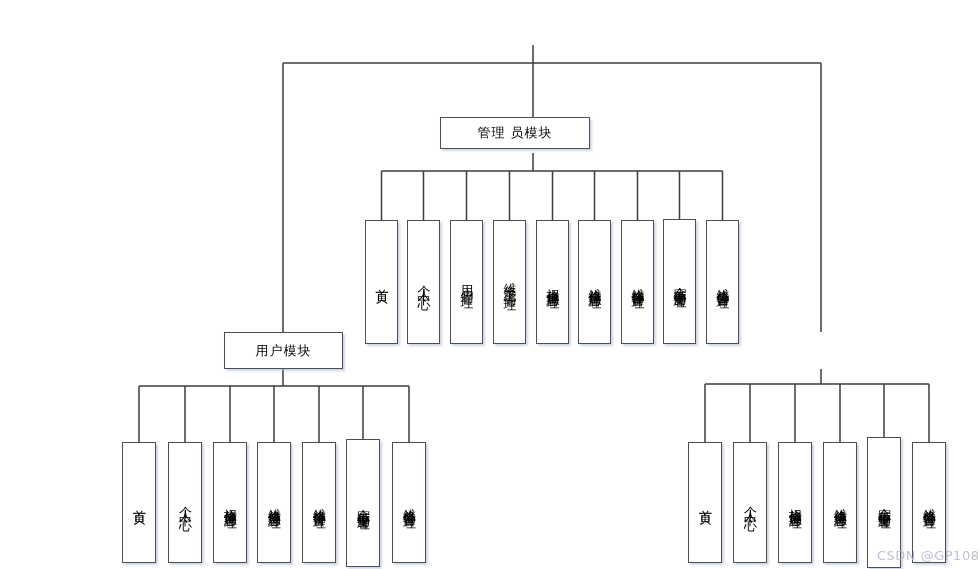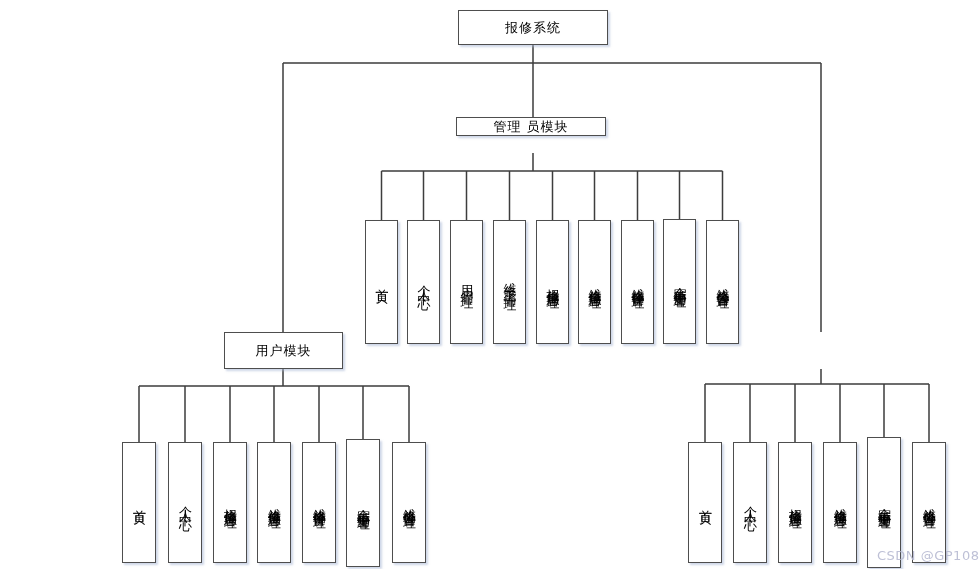--- a/index.html
+++ b/index.html
@@ -81,23 +81,22 @@
       <path d="M283 369 L283 386 M139 386 L409 386
         M139 386 L139 442 M185 386 L185 442 M230 386 L230 442 M274 386 L274 442
         M319 386 L319 442 M363 386 L363 440 M409 386 L409 442"></path>
 
       <path d="M821 369 L821 384 M705 384 L929 384
         M705 384 L705 442 M750 384 L750 442 M795 384 L795 442 M840 384 L840 442
         M884 384 L884 438 M929 384 L929 442"></path>
     </g>
   </svg>
 
-  <div class="module" style="left:458px; top:10px; width:150px; height:35px;">报修系统</div>
 
-  <div class="module" style="left:456px; top:117px; width:150px; height:19px;">管理 员模块</div>
+  <div class="module" style="left:440px; top:117px; width:150px; height:32px;">管理 员模块</div>
 
   <div class="module" style="left:224px; top:332px; width:119px; height:37px;">用户模块</div>
 
 
   <div class="leaf" style="left:365px; top:220px; width:33px; height:124px;">首页</div>
   <div class="leaf" style="left:407px; top:220px; width:33px; height:124px;">个人中心</div>
   <div class="leaf" style="left:450px; top:220px; width:33px; height:124px;">用户管理</div>
   <div class="leaf" style="left:493px; top:220px; width:33px; height:124px;">维修工管理</div>
   <div class="leaf dense" style="left:536px; top:220px; width:33px; height:124px;">报修信息管理</div>
   <div class="leaf dense" style="left:578px; top:220px; width:33px; height:124px;">维修信息管理</div>

